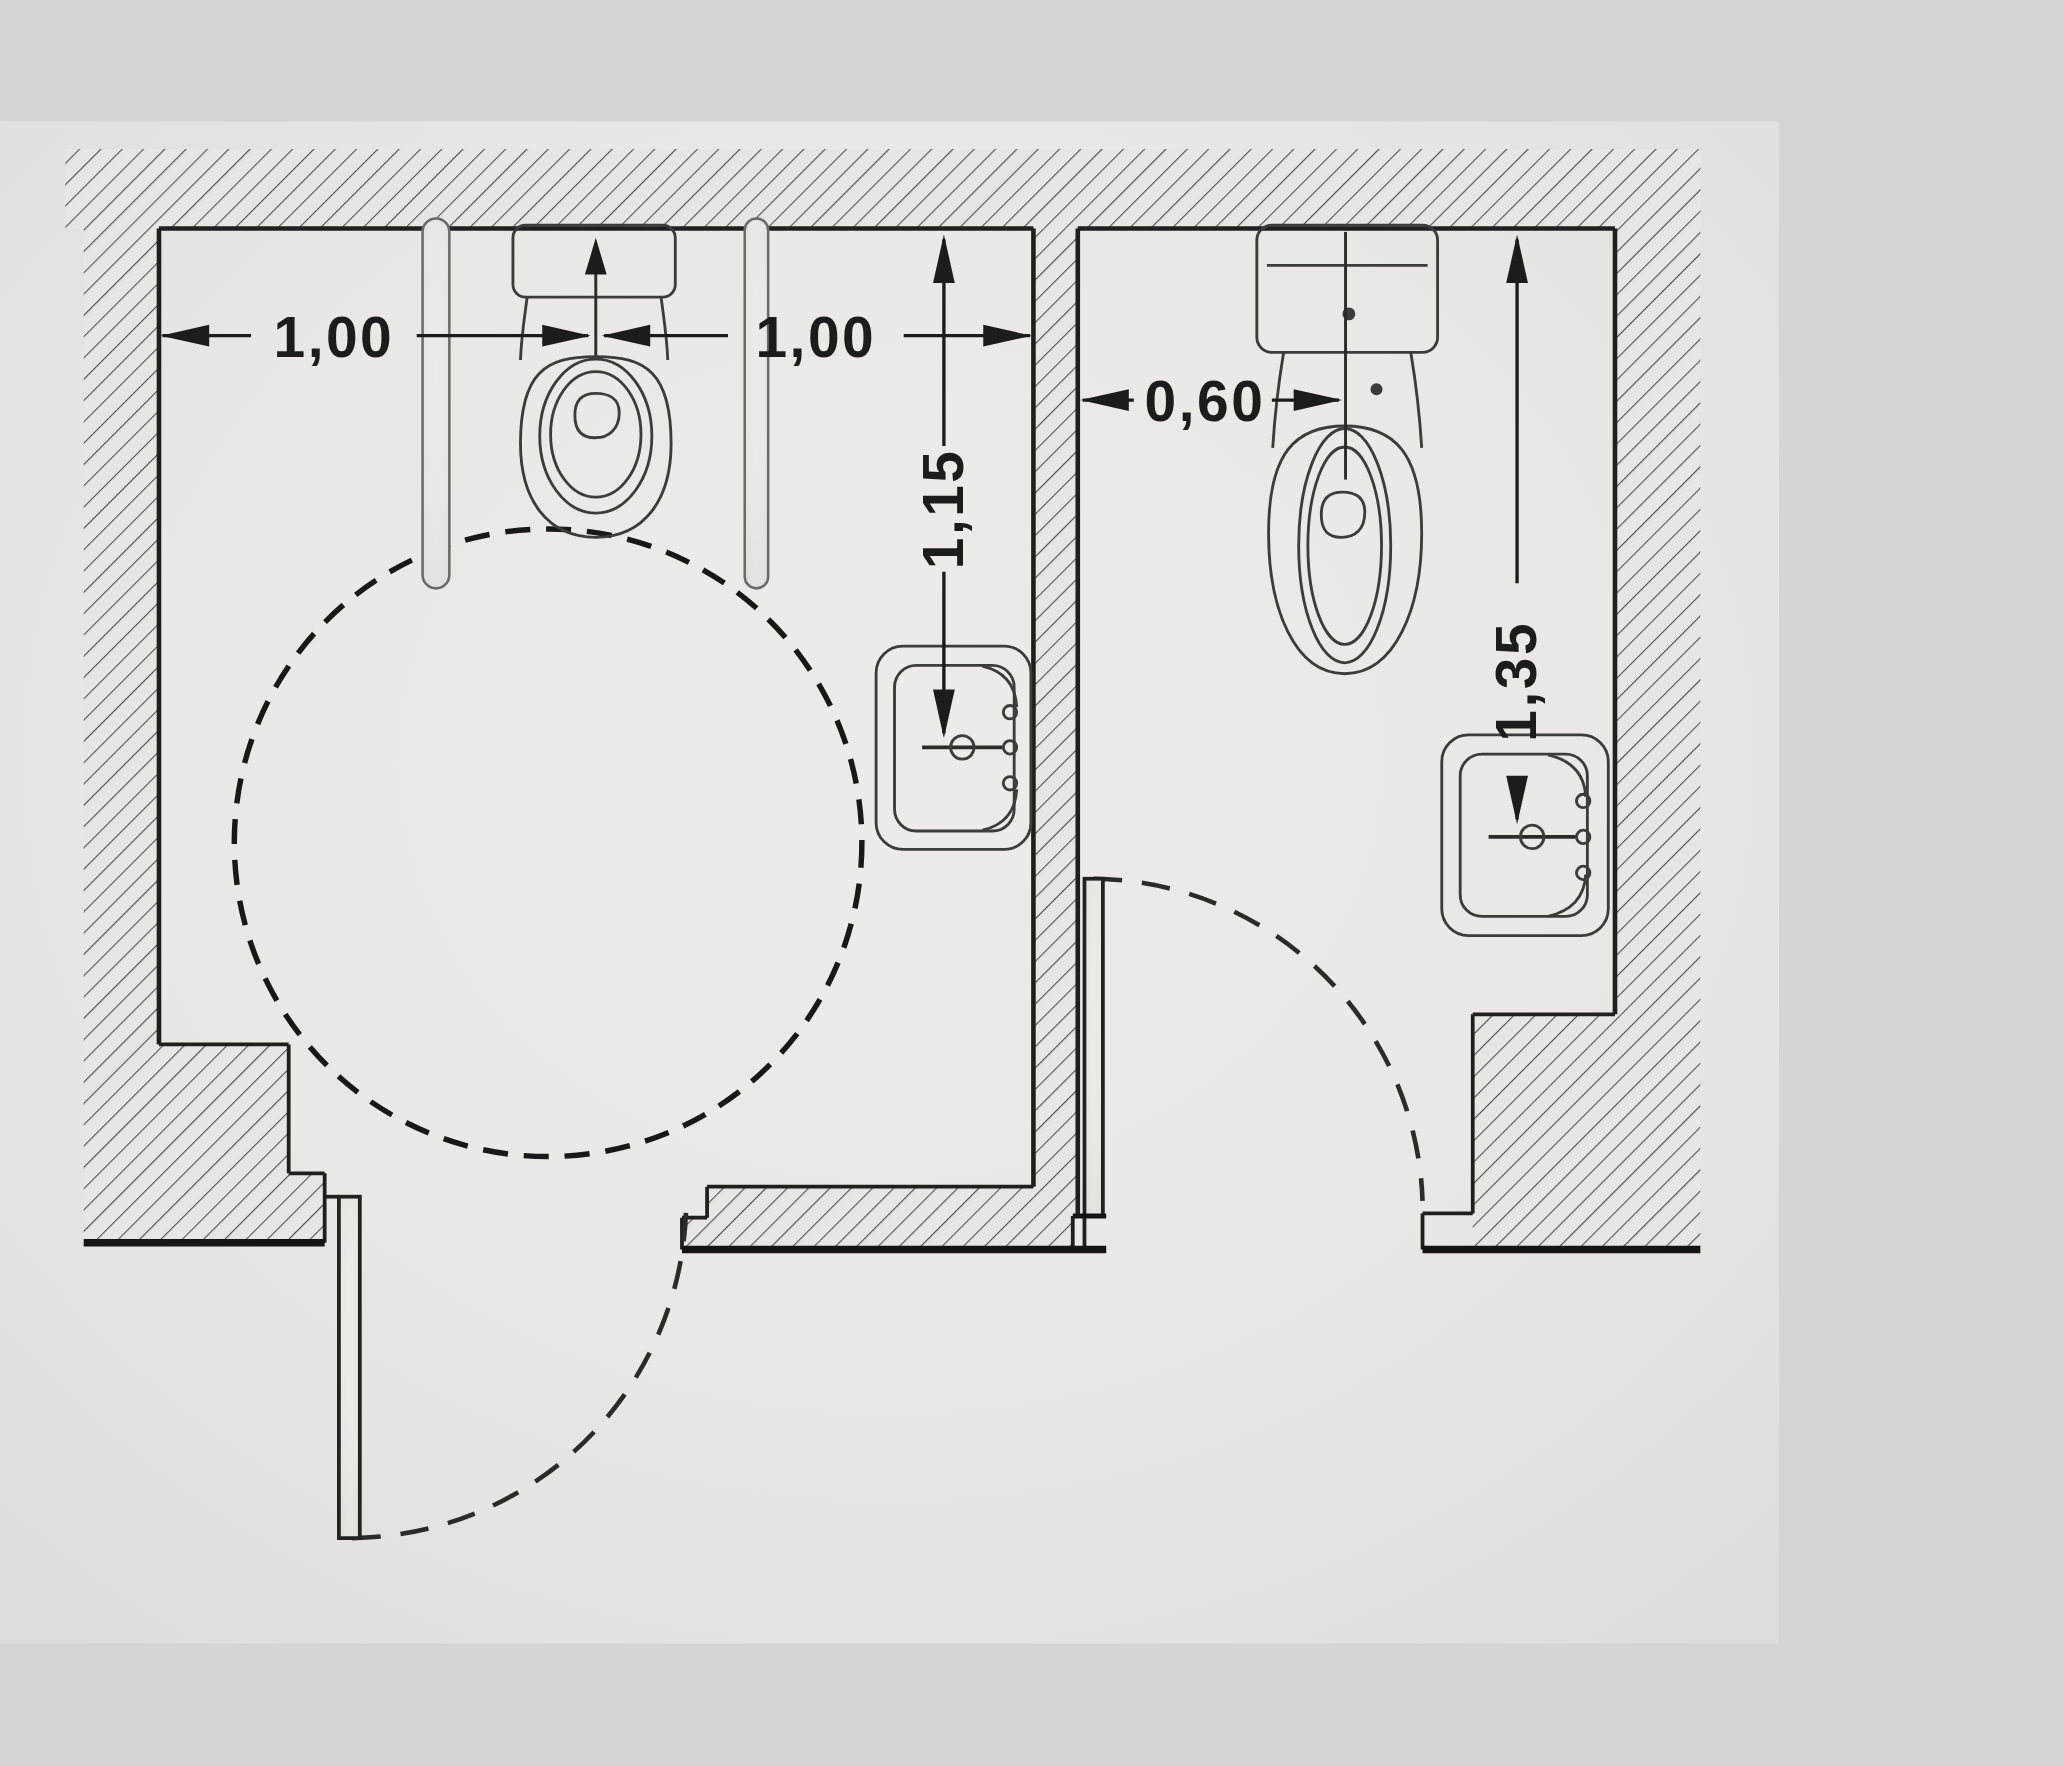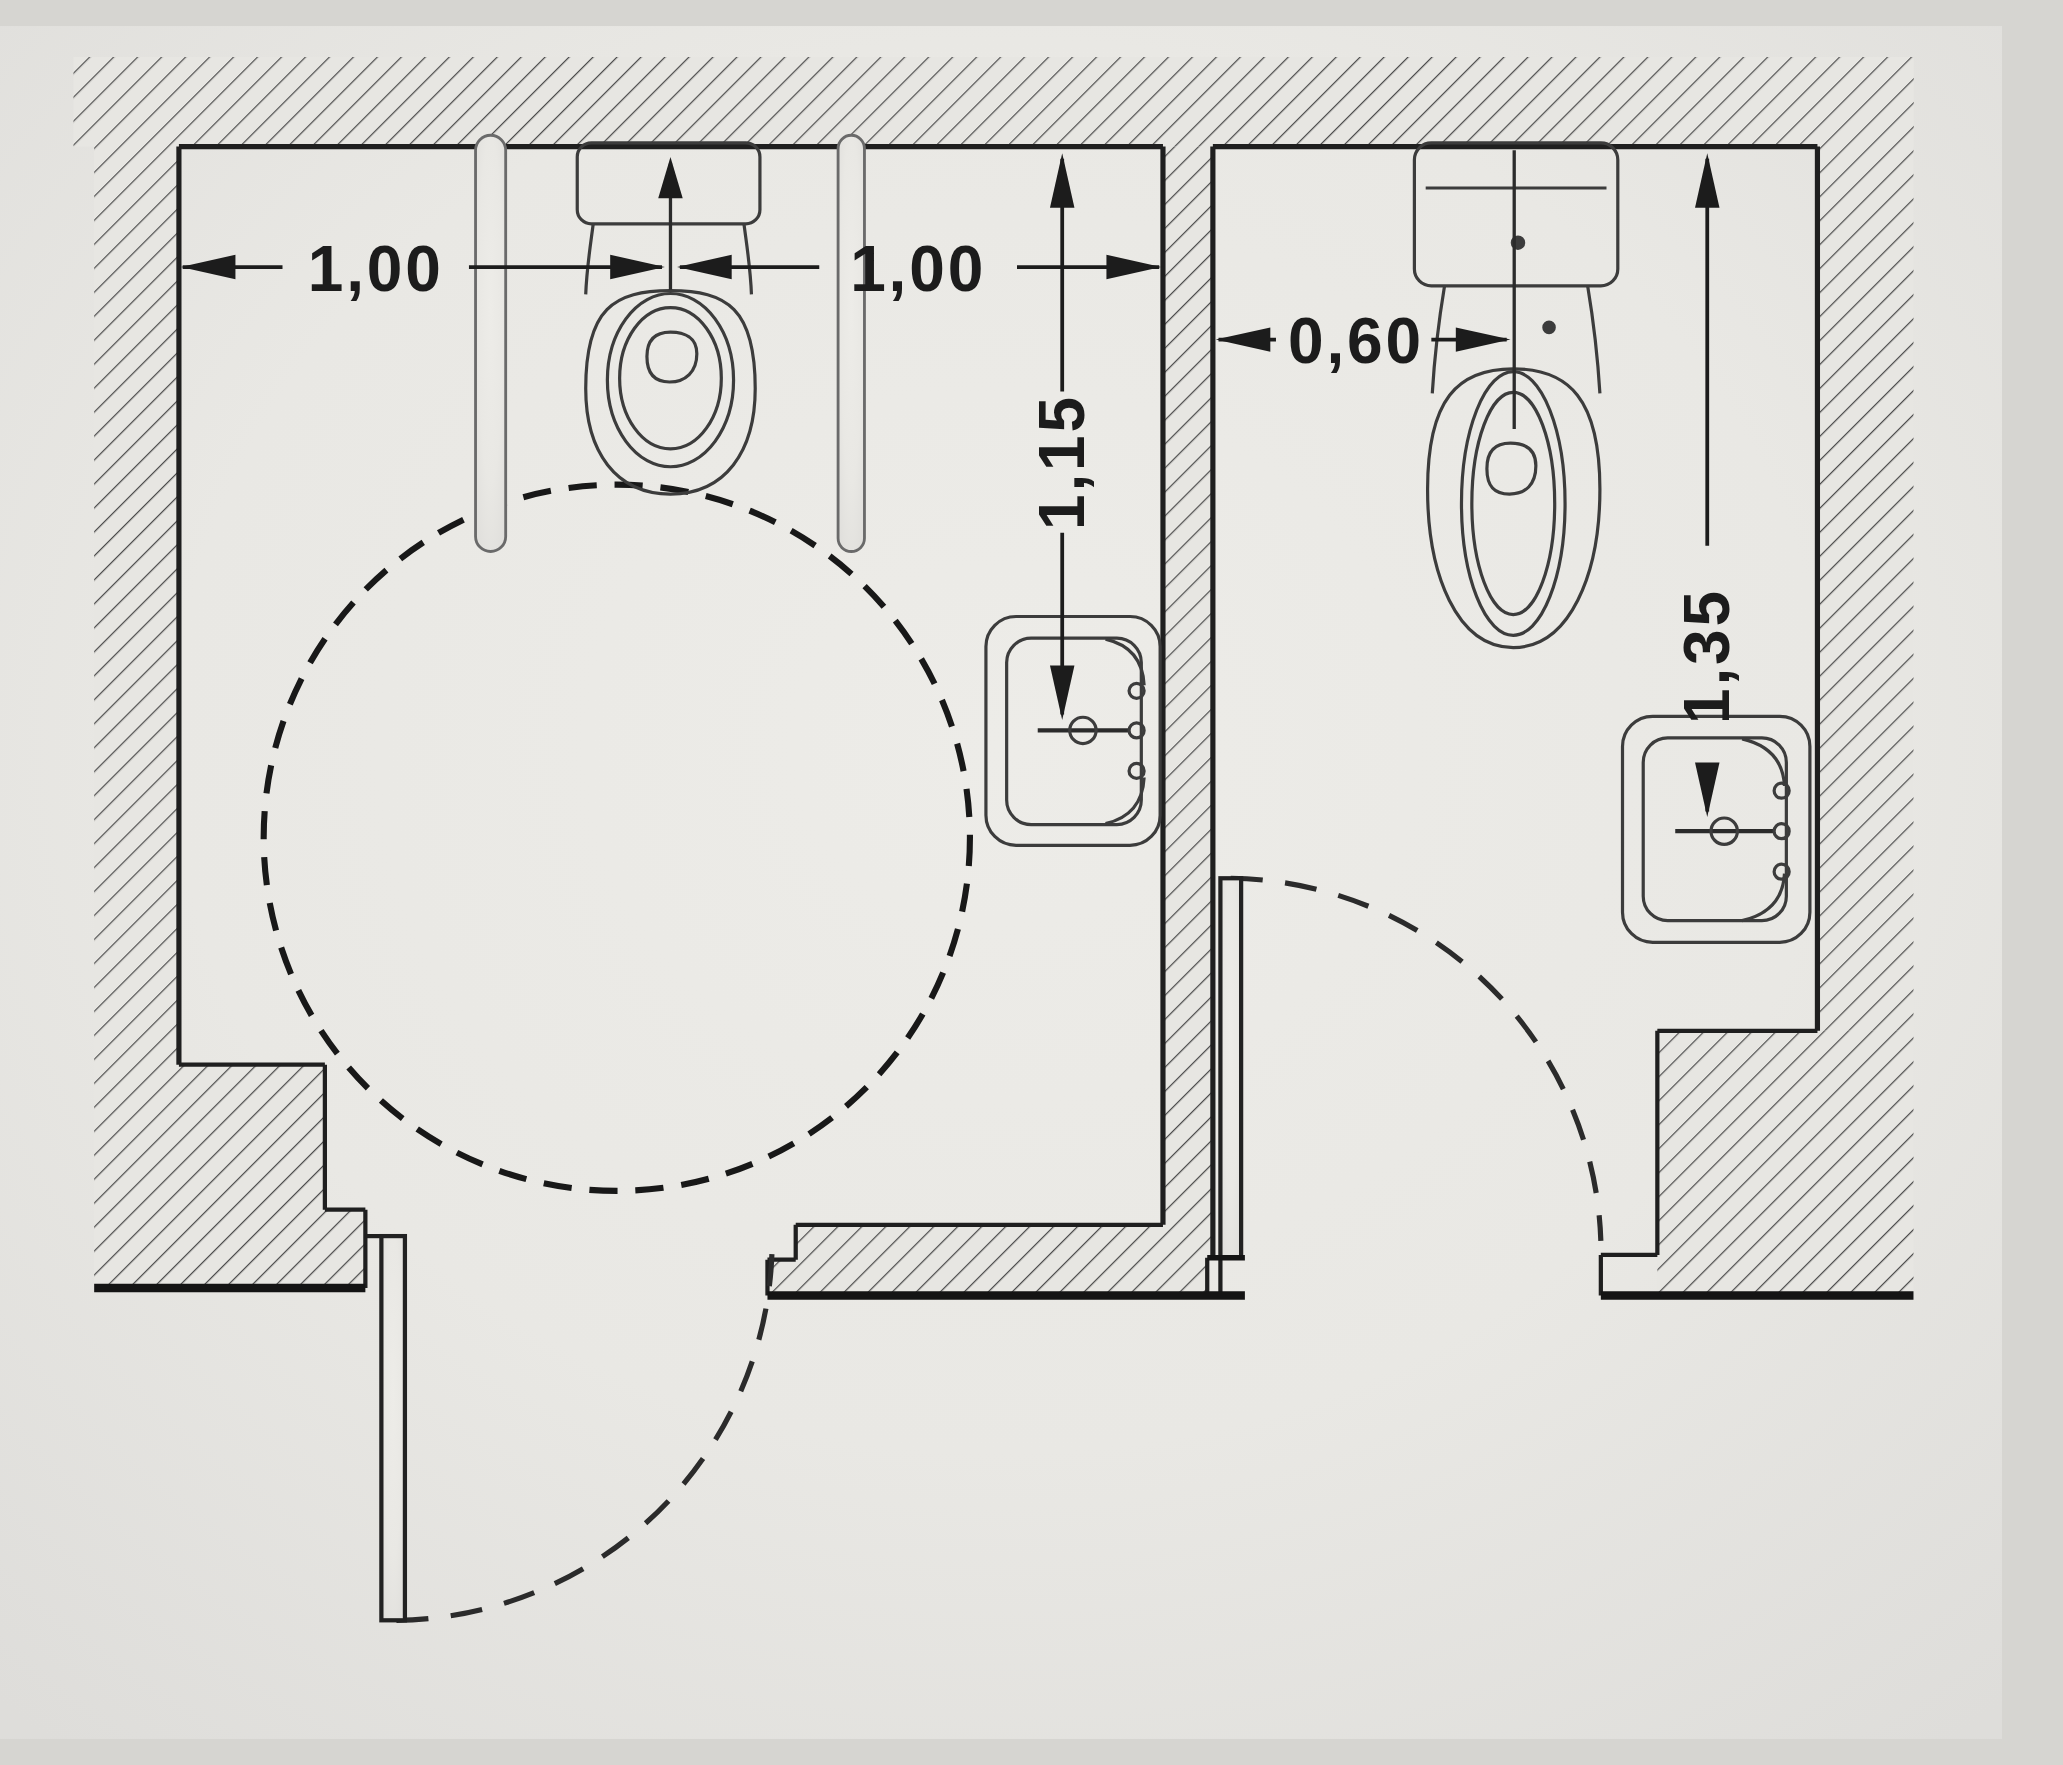--- a/index.html
+++ b/index.html
@@ -1,18 +1,18 @@
 <!DOCTYPE html>
 <html><head>
 <meta charset="utf-8">
 <style>
   html, body { margin: 0; padding: 0; background: #d6d5d1; }
   .stage {
     position: relative;
-    width: 2002px;
+    width: 1779px;
     height: 1765px;
     overflow: hidden;
     font-family: "Liberation Sans", sans-serif;
   }
   svg { display: block; width: 100%; height: 100%; }
   .dim-label {
     font-family: "Liberation Sans", sans-serif;
     font-weight: 700;
     font-size: 68px;
     letter-spacing: 3px;

